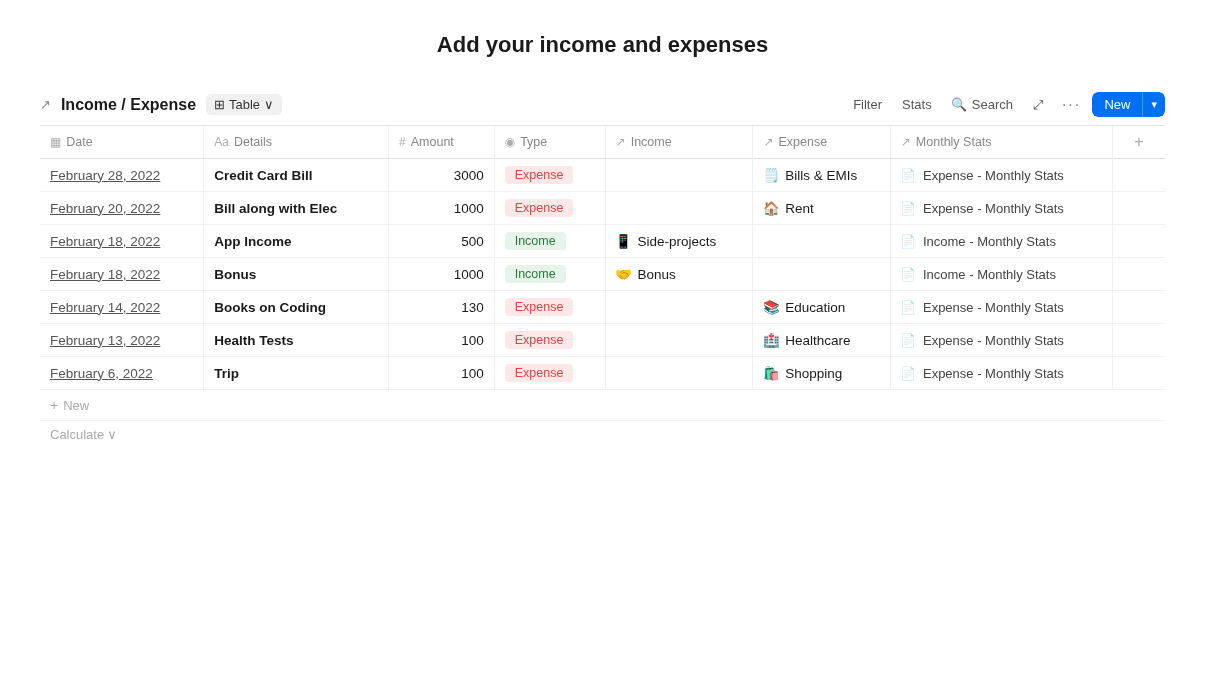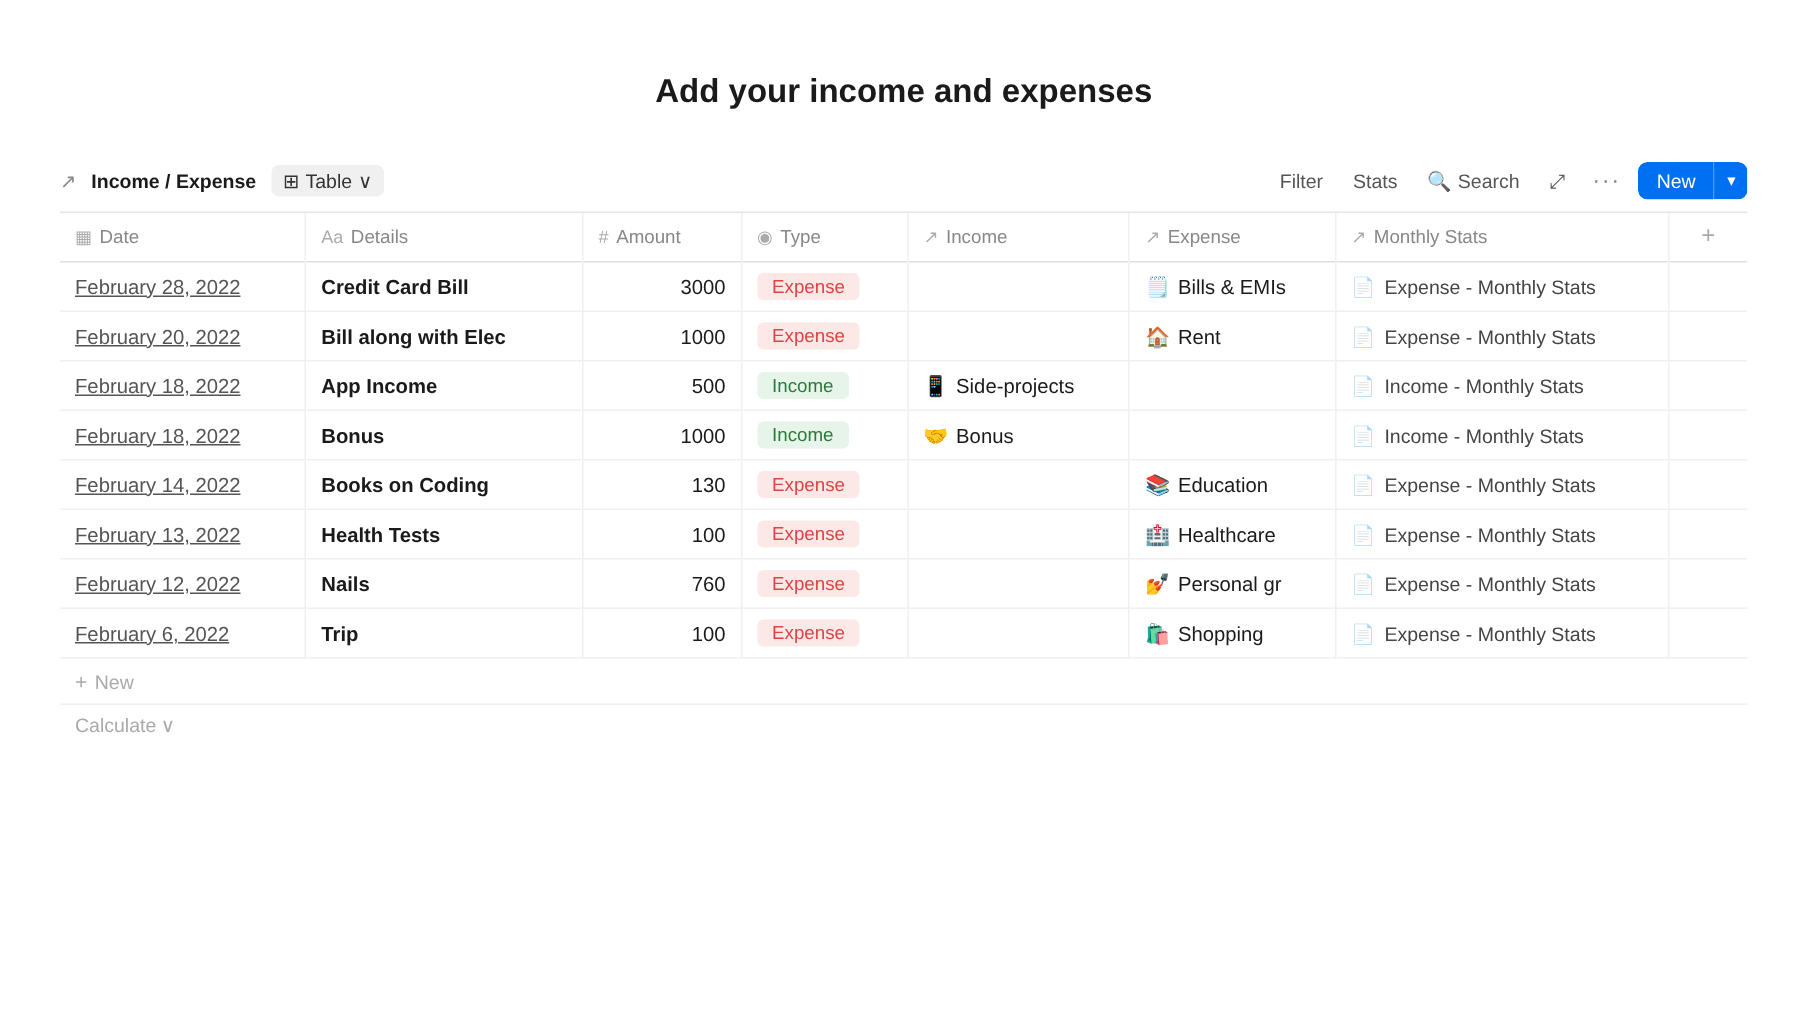--- a/index.html
+++ b/index.html
@@ -4,21 +4,21 @@
   <style>
     * { box-sizing: border-box; margin: 0; padding: 0; }
     body {
       font-family: -apple-system, BlinkMacSystemFont, 'Segoe UI', sans-serif;
       background: #fff;
       color: #1a1a1a;
       font-size: 14px;
     }
     .page-title-area {
       text-align: center;
-      padding: 48px 0 24px 0;
+      padding: 32px 0 24px 0;
     }
     .page-title {
       font-size: 22px;
       font-weight: 700;
       color: #1a1a1a;
     }
     .content-area {
       padding: 0 40px 40px 40px;
     }
     .toolbar {
@@ -32,21 +32,21 @@
     .toolbar-left {
       display: flex;
       align-items: center;
       gap: 10px;
     }
     .db-icon {
       color: #888;
       font-size: 13px;
     }
     .db-title {
-      font-size: 13px;
+      font-size: 16px;
       font-weight: 700;
       color: #1a1a1a;
     }
     .view-selector {
       display: flex;
       align-items: center;
       gap: 4px;
       background: #f0f0f0;
       border-radius: 5px;
       padding: 3px 8px;
@@ -427,40 +427,20 @@
             </td>
             <td>
               <div class="monthly-cell">
                 <span class="monthly-icon">📄</span>
                 <span>Expense - Monthly Stats</span>
               </div>
             </td>
             <td></td>
           </tr>
           <tr>
-            <td class="cell-date">February 12, 2022</td>
-            <td class="cell-details">Nails</td>
-            <td class="cell-amount" style="text-align: right;">760</td>
-            <td><span class="badge badge-expense">Expense</span></td>
-            <td></td>
-            <td>
-              <div class="relation-cell">
-                <span>💅</span>
-                <span>Personal gr</span>
-              </div>
-            </td>
-            <td>
-              <div class="monthly-cell">
-                <span class="monthly-icon">📄</span>
-                <span>Expense - Monthly Stats</span>
-              </div>
-            </td>
-            <td></td>
-          </tr>
-          <tr>
             <td class="cell-date">February 6, 2022</td>
             <td class="cell-details">Trip</td>
             <td class="cell-amount" style="text-align: right;">100</td>
             <td><span class="badge badge-expense">Expense</span></td>
             <td></td>
             <td>
               <div class="relation-cell">
                 <span>🛍️</span>
                 <span>Shopping</span>
               </div>

